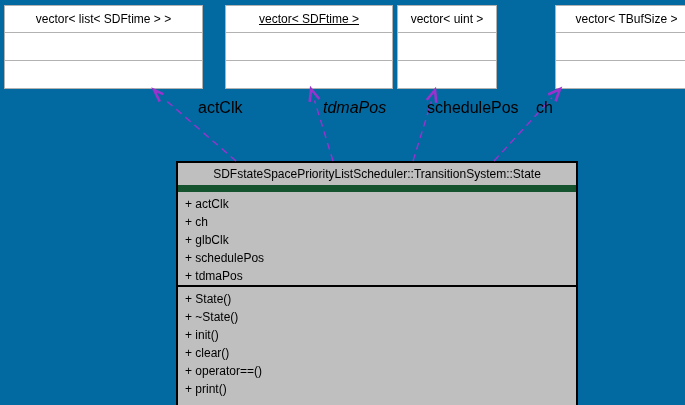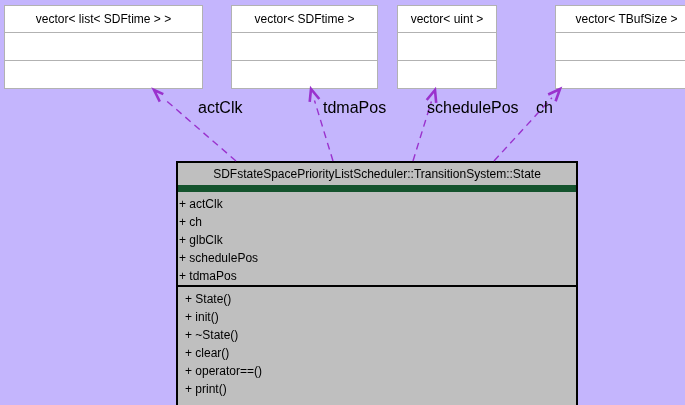--- a/index.html
+++ b/index.html
@@ -1,20 +1,20 @@
 <!DOCTYPE html>
 <html><head>
 <meta charset="utf-8">
 <style>
   html, body { margin: 0; padding: 0; background: #ffffff; }
   .canvas {
     position: relative;
     width: 685px;
     height: 405px;
-    background: #c4b5fd;
+    background: #0369a1;
     font-family: "Liberation Sans", sans-serif;
     color: #000;
     overflow: hidden;
   }
 
   
   .ubox {
     position: absolute;
     top: 5px;
     background: #ffffff;
@@ -29,21 +29,21 @@
     align-items: center;
     justify-content: center;
     font-size: 12px;
     white-space: nowrap;
     padding: 0 4px;
   }
   .ubox .row-a { height: 27px; border-bottom: 1px solid #b2b2b2; }
   .ubox .row-b { height: 27px; }
 
   .box1 { left: 4px;   width: 199px; }
-  .box2 { left: 231px; width: 147px; }
+  .box2 { left: 225px; width: 168px; text-decoration: underline; }
   .box3 { left: 397px; width: 100px; }
   .box4 { left: 532px; width: 143px; margin-left: 23px; }
 
   
   .main-class {
     position: absolute;
     left: 176px;
     top: 161px;
     width: 398px;
     background: #bfbfbf;
@@ -53,21 +53,21 @@
     height: 22px;
     border-bottom: 7px solid #14532d;
     display: flex;
     align-items: center;
     justify-content: center;
     font-size: 12px;
     white-space: nowrap;
   }
   .main-class .attrs {
     height: 90px;
-    padding: 3px 0 0 1px;
+    padding: 3px 0 0 7px;
     box-sizing: content-box;
   }
   .main-class .methods {
     border-top: 2px solid #000000;
     height: 111px;
     padding: 3px 0 16px 7px;
   }
   .member-line {
     font-size: 12px;
     line-height: 18px;
@@ -79,21 +79,21 @@
   svg.edges { position: absolute; left: 0; top: 0; z-index: 1; }
   .edge-label {
     position: absolute;
     top: 100px;
     font-size: 16px;
     line-height: 15px;
     white-space: nowrap;
     z-index: 2;
   }
   .lbl-actclk      { left: 198px; }
-  .lbl-tdmapos     { left: 323px; }
+  .lbl-tdmapos     { left: 323px; font-style: italic; }
   .lbl-schedulepos { left: 427px; text-align: right; }
   .lbl-ch          { left: 536px; }
 </style>
 </head>
 <body>
 
 <div class="canvas">
 
   <svg class="edges" width="685" height="405" viewBox="0 0 685 405">
     <g stroke="#9a32cd" fill="none">
@@ -144,21 +144,21 @@
     <div class="title">SDFstateSpacePriorityListScheduler::TransitionSystem::State</div>
     <div class="attrs">
       <div class="member-line">+ actClk</div>
       <div class="member-line">+ ch</div>
       <div class="member-line">+ glbClk</div>
       <div class="member-line">+ schedulePos</div>
       <div class="member-line">+ tdmaPos</div>
     </div>
     <div class="methods">
       <div class="member-line">+ State()</div>
+      <div class="member-line">+ ~State()</div>
       <div class="member-line">+ init()</div>
-      <div class="member-line">+ ~State()</div>
       <div class="member-line">+ clear()</div>
       <div class="member-line">+ operator==()</div>
       <div class="member-line">+ print()</div>
     </div>
   </div>
 
 </div>
 
 </body></html>

